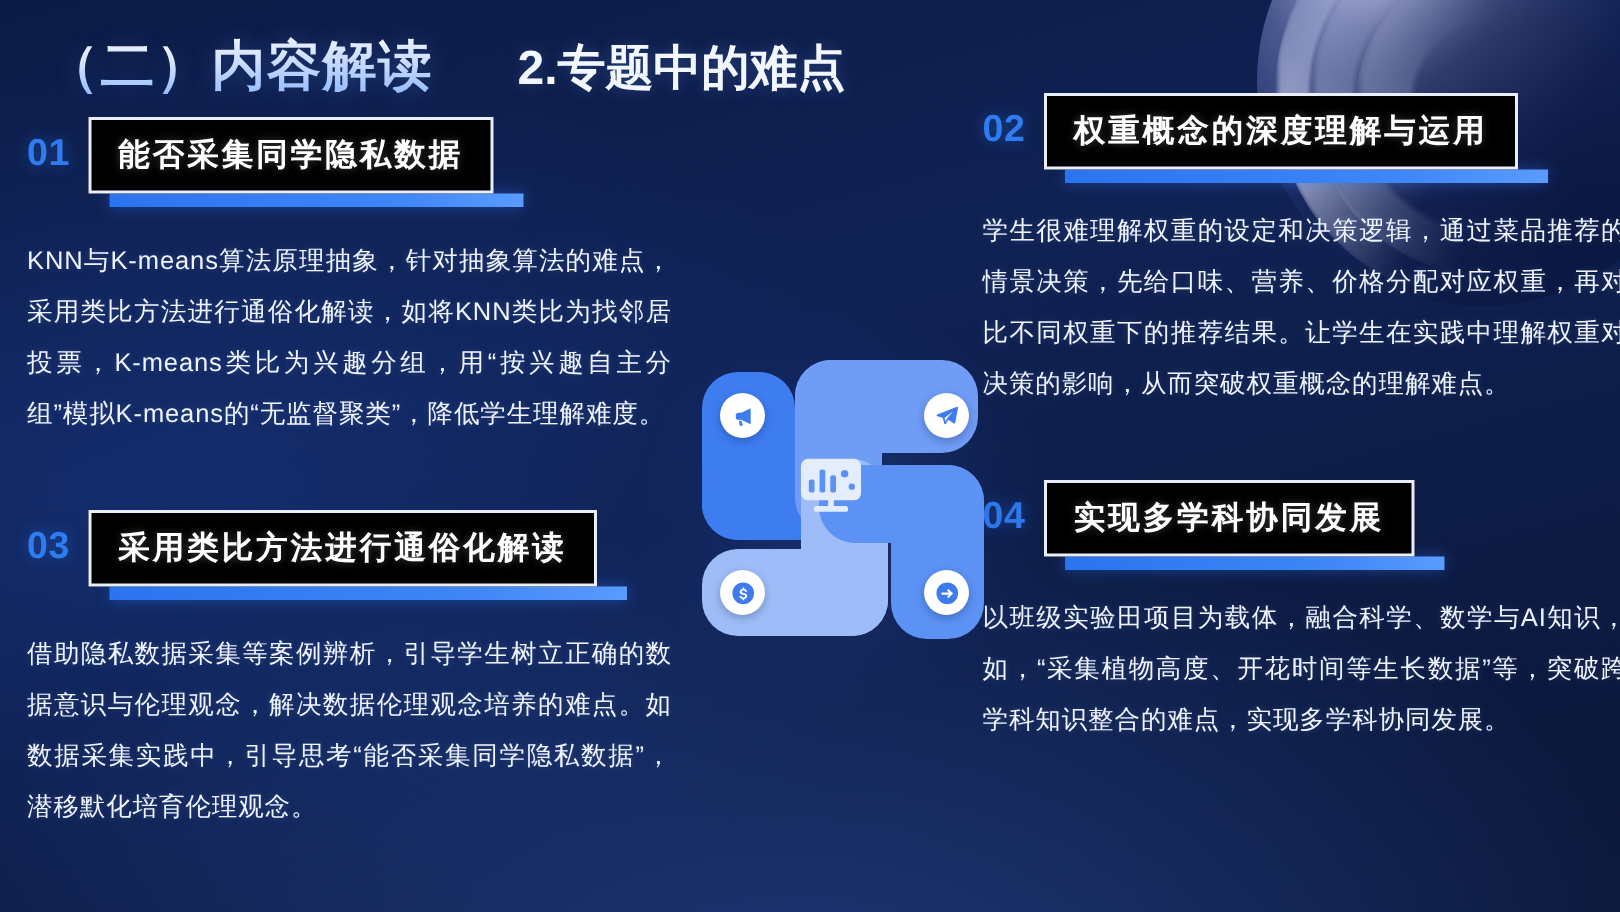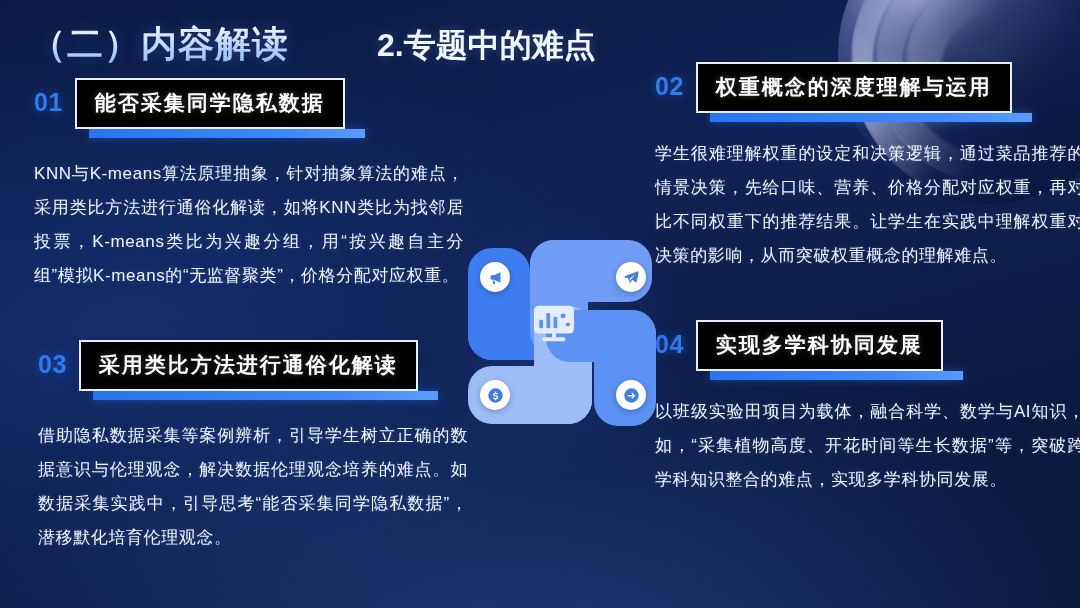--- a/index.html
+++ b/index.html
@@ -72,21 +72,21 @@
     background: radial-gradient(circle at 72% 78%, rgba(10,22,62,0.85) 0%, rgba(10,22,62,0.45) 40%, rgba(10,22,62,0) 66%);
   }
 
   
   .header {
     position: absolute;
     left: 30px;
     top: 20px;
     display: flex;
     align-items: baseline;
-    gap: 88px;
+    gap: 56px;
   }
   .title-main {
     font-size: 36px;
     font-weight: bold;
     letter-spacing: 1px;
     background: linear-gradient(180deg, #ffffff 0%, #dfe9ff 42%, #86b4ff 100%);
     -webkit-background-clip: text;
             background-clip: text;
     color: transparent;
     -webkit-text-fill-color: transparent;
@@ -102,22 +102,22 @@
   }
 
   
   .block {
     position: absolute;
     width: 430px;
   }
   .block.left  { left: 18px; }
   .block.right { left: 655px; }
 
-  .b01 { top: 78px; margin-left: 16px; }
-  .b03 { top: 340px; margin-left: 20px; }
+  .b01 { top: 78px; }
+  .b03 { top: 340px; }
   .b02 { top: 62px; }
   .b04 { top: 320px; }
 
   .head-row {
     display: flex;
     align-items: center;
     gap: 12px;
     position: relative;
   }
   .num {
@@ -248,21 +248,21 @@
   <div class="block left b01">
     <div class="head-row">
       <div class="num">01</div>
       <div class="pill-wrap">
         <div class="pill-bar"></div>
         <div class="pill">
           <span class="pill-text">能否采集同学隐私数据</span>
         </div>
       </div>
     </div>
-    <div class="body-text">KNN与K-means算法原理抽象，针对抽象算法的难点，采用类比方法进行通俗化解读，如将KNN类比为找邻居投票，K-means类比为兴趣分组，用“按兴趣自主分组”模拟K-means的“无监督聚类”，价格分配对应权重。</div>
+    <div class="body-text">KNN与K-means算法原理抽象，针对抽象算法的难点，采用类比方法进行通俗化解读，如将KNN类比为找邻居投票，K-means类比为兴趣分组，用“按兴趣自主分组”模拟K-means的“无监督聚类”，降低学生理解难度。</div>
   </div>
 
   <div class="block left b03">
     <div class="head-row">
       <div class="num">03</div>
       <div class="pill-wrap">
         <div class="pill-bar"></div>
         <div class="pill">
           <span class="pill-text">采用类比方法进行通俗化解读</span>
         </div>

